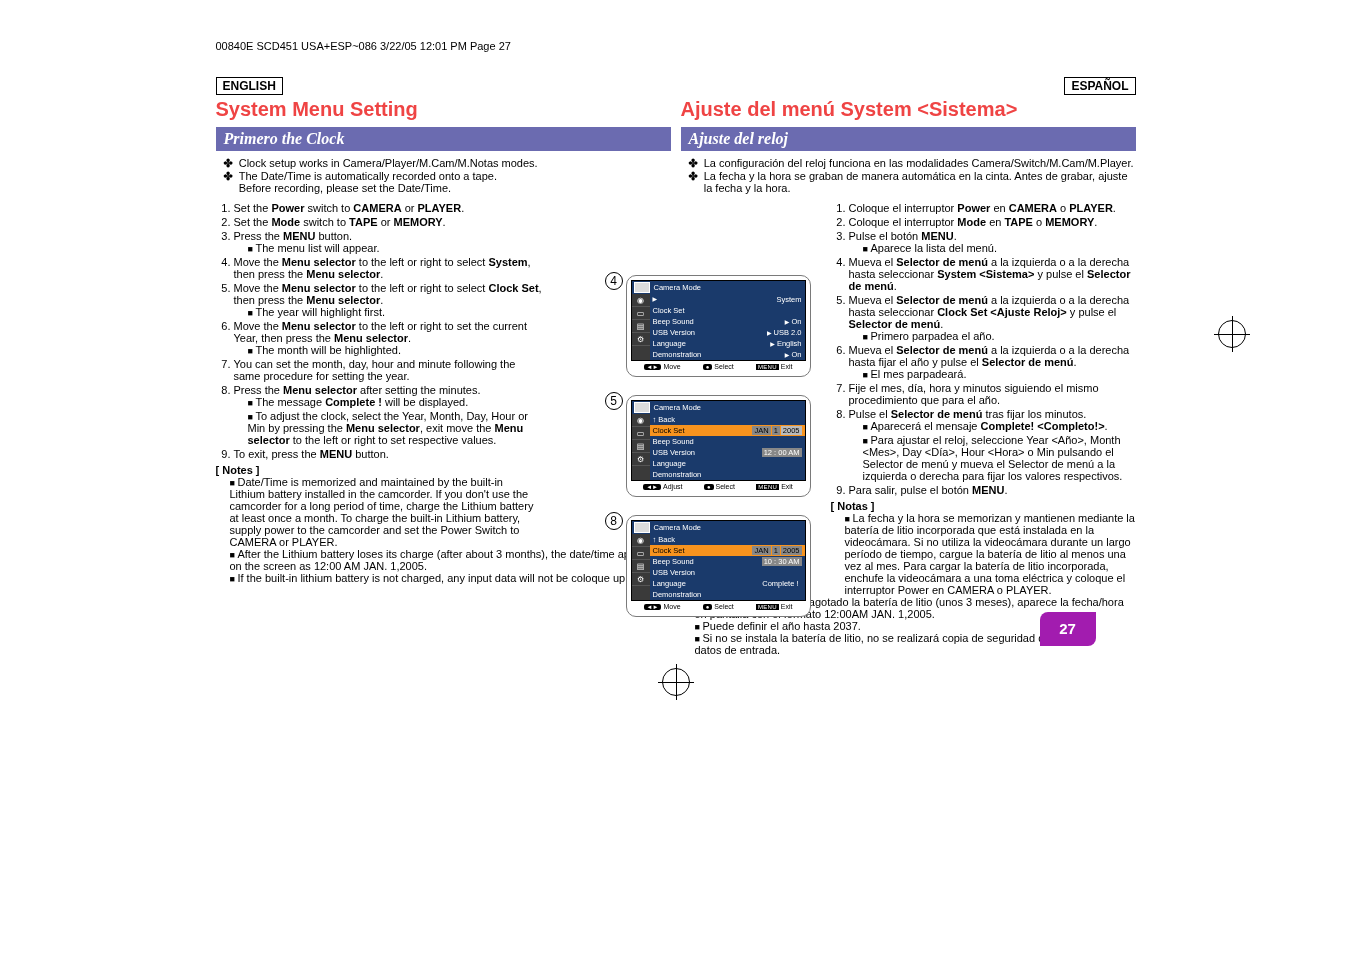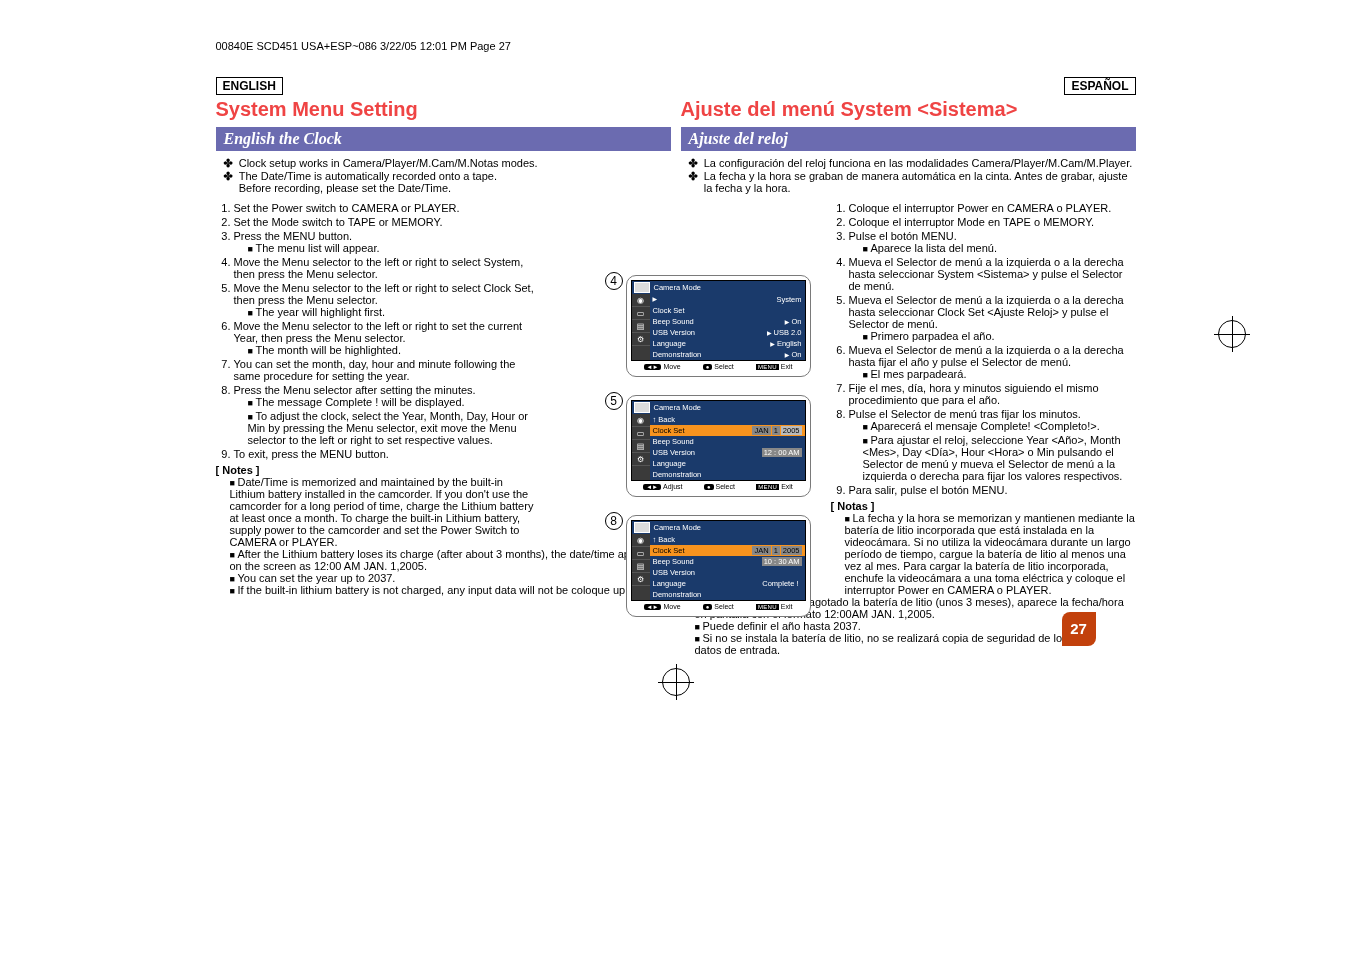--- a/index.html
+++ b/index.html
@@ -85,46 +85,46 @@
   .menu-right { background:#888; padding:0 2px; }
   .date-pill { display:inline-block; background:#888; color:#000; padding:0 2px; margin-left:1px;}
   .arrow-sm::before { content:"▶"; font-size:6px; margin-right:2px;}
   .lcd-foot { display:flex; justify-content:space-around; padding:2px; font-size:7px;}
   .key { display:inline-block; background:#000; color:#fff; padding:0 3px; border-radius:2px; margin-right:2px; font-size:6px;}
   .key-menu { background:#000; color:#fff; padding:0 2px; font-size:6px; letter-spacing:0.3px;}
   .pagetag {
     position:absolute;
     right:40px;
     bottom:10px;
-    background:#c2410c;
+    background:#a21caf;
     color:#fff;
-    width:34px; height:34px;
+    width:56px; height:34px;
     border-radius:8px 0 8px 0;
     text-align:center;
     line-height:34px;
     font-size:15px;
     font-weight:bold;
   }
   .right-list ol { margin-left:18px;}
-  b { font-weight:normal; }
+  b { font-weight:bold; }
   .crosshair-bottom { position:absolute; left:50%; bottom:-40px; transform:translateX(-50%);}
   .side-reg-right { position:absolute; right:-110px; top:280px;}
 </style>
 </head>
 <body>
 
 <div class="page">
   <div class="header-line">00840E SCD451 USA+ESP~086   3/22/05  12:01 PM   Page 27</div>
 
   <div class="columns">
 
     <div class="col">
       <span class="lang-label">ENGLISH</span>
       <h1>System Menu Setting</h1>
-      <div class="section-bar">English the Clock</div>
+      <div class="section-bar">Primero the Clock</div>
       <div class="intro">
         <div>
             <span class="plus">✤</span>
             <span>Clock setup works in Camera/Player/M.Cam/M.Notas modes.</span>
           </div>
         <div>
             <span class="plus">✤</span>
             <span><span>The Date/Time is automatically recorded onto a tape.</span><br><span>Before recording, please set the Date/Time.</span></span>
           </div>
       </div>
@@ -155,33 +155,32 @@
             <li><span>To adjust the clock, select the Year, Month, Day, Hour or Min by pressing the </span><b>Menu selector</b><span>, exit move the </span><b>Menu selector</b><span> to the left or right to set respective values.</span></li>
           </ul>
         </li>
         <li><span>To exit, press the </span><b>MENU</b><span> button.</span></li>
       </ol>
 
       <div class="notes-title">[ Notes ]</div>
       <ul class="square">
         <li style="width:310px;">Date/Time is memorized and maintained by the built-in Lithium battery installed in the camcorder. If you don't use the camcorder for a long period of time, charge the Lithium battery at least once a month. To charge the built-in Lithium battery, supply power to the camcorder and set the Power Switch to CAMERA or PLAYER.</li>
         <li>After the Lithium battery loses its charge (after about 3 months), the date/time appears on the screen as 12:00 AM JAN. 1,2005.</li>
-        <li>You can set the year up to 2037.</li>
         <li>If the built-in lithium battery is not charged, any input data will not be coloque up.</li>
       </ul>
     </div>
 
     <div class="col right-list">
       <div style="text-align:right;"><span class="lang-label">ESPAÑOL</span></div>
       <h1>Ajuste del menú System &lt;Sistema&gt;</h1>
       <div class="section-bar">Ajuste del reloj</div>
       <div class="intro">
         <div>
             <span class="plus">✤</span>
-            <span>La configuración del reloj funciona en las modalidades Camera/Player/M.Cam/M.Player.</span>
+            <span>La configuración del reloj funciona en las modalidades Camera/Switch/M.Cam/M.Player.</span>
           </div>
         <div>
             <span class="plus">✤</span>
             <span>La fecha y la hora se graban de manera automática en la cinta. Antes de grabar, ajuste la fecha y la hora.</span>
           </div>
       </div>
 
       <div style="margin-left:150px;">
       <ol>
         <li><span>Coloque el interruptor </span><b>Power</b><span> en </span><b>CAMERA</b><span> o </span><b>PLAYER</b><span>.</span></li>

